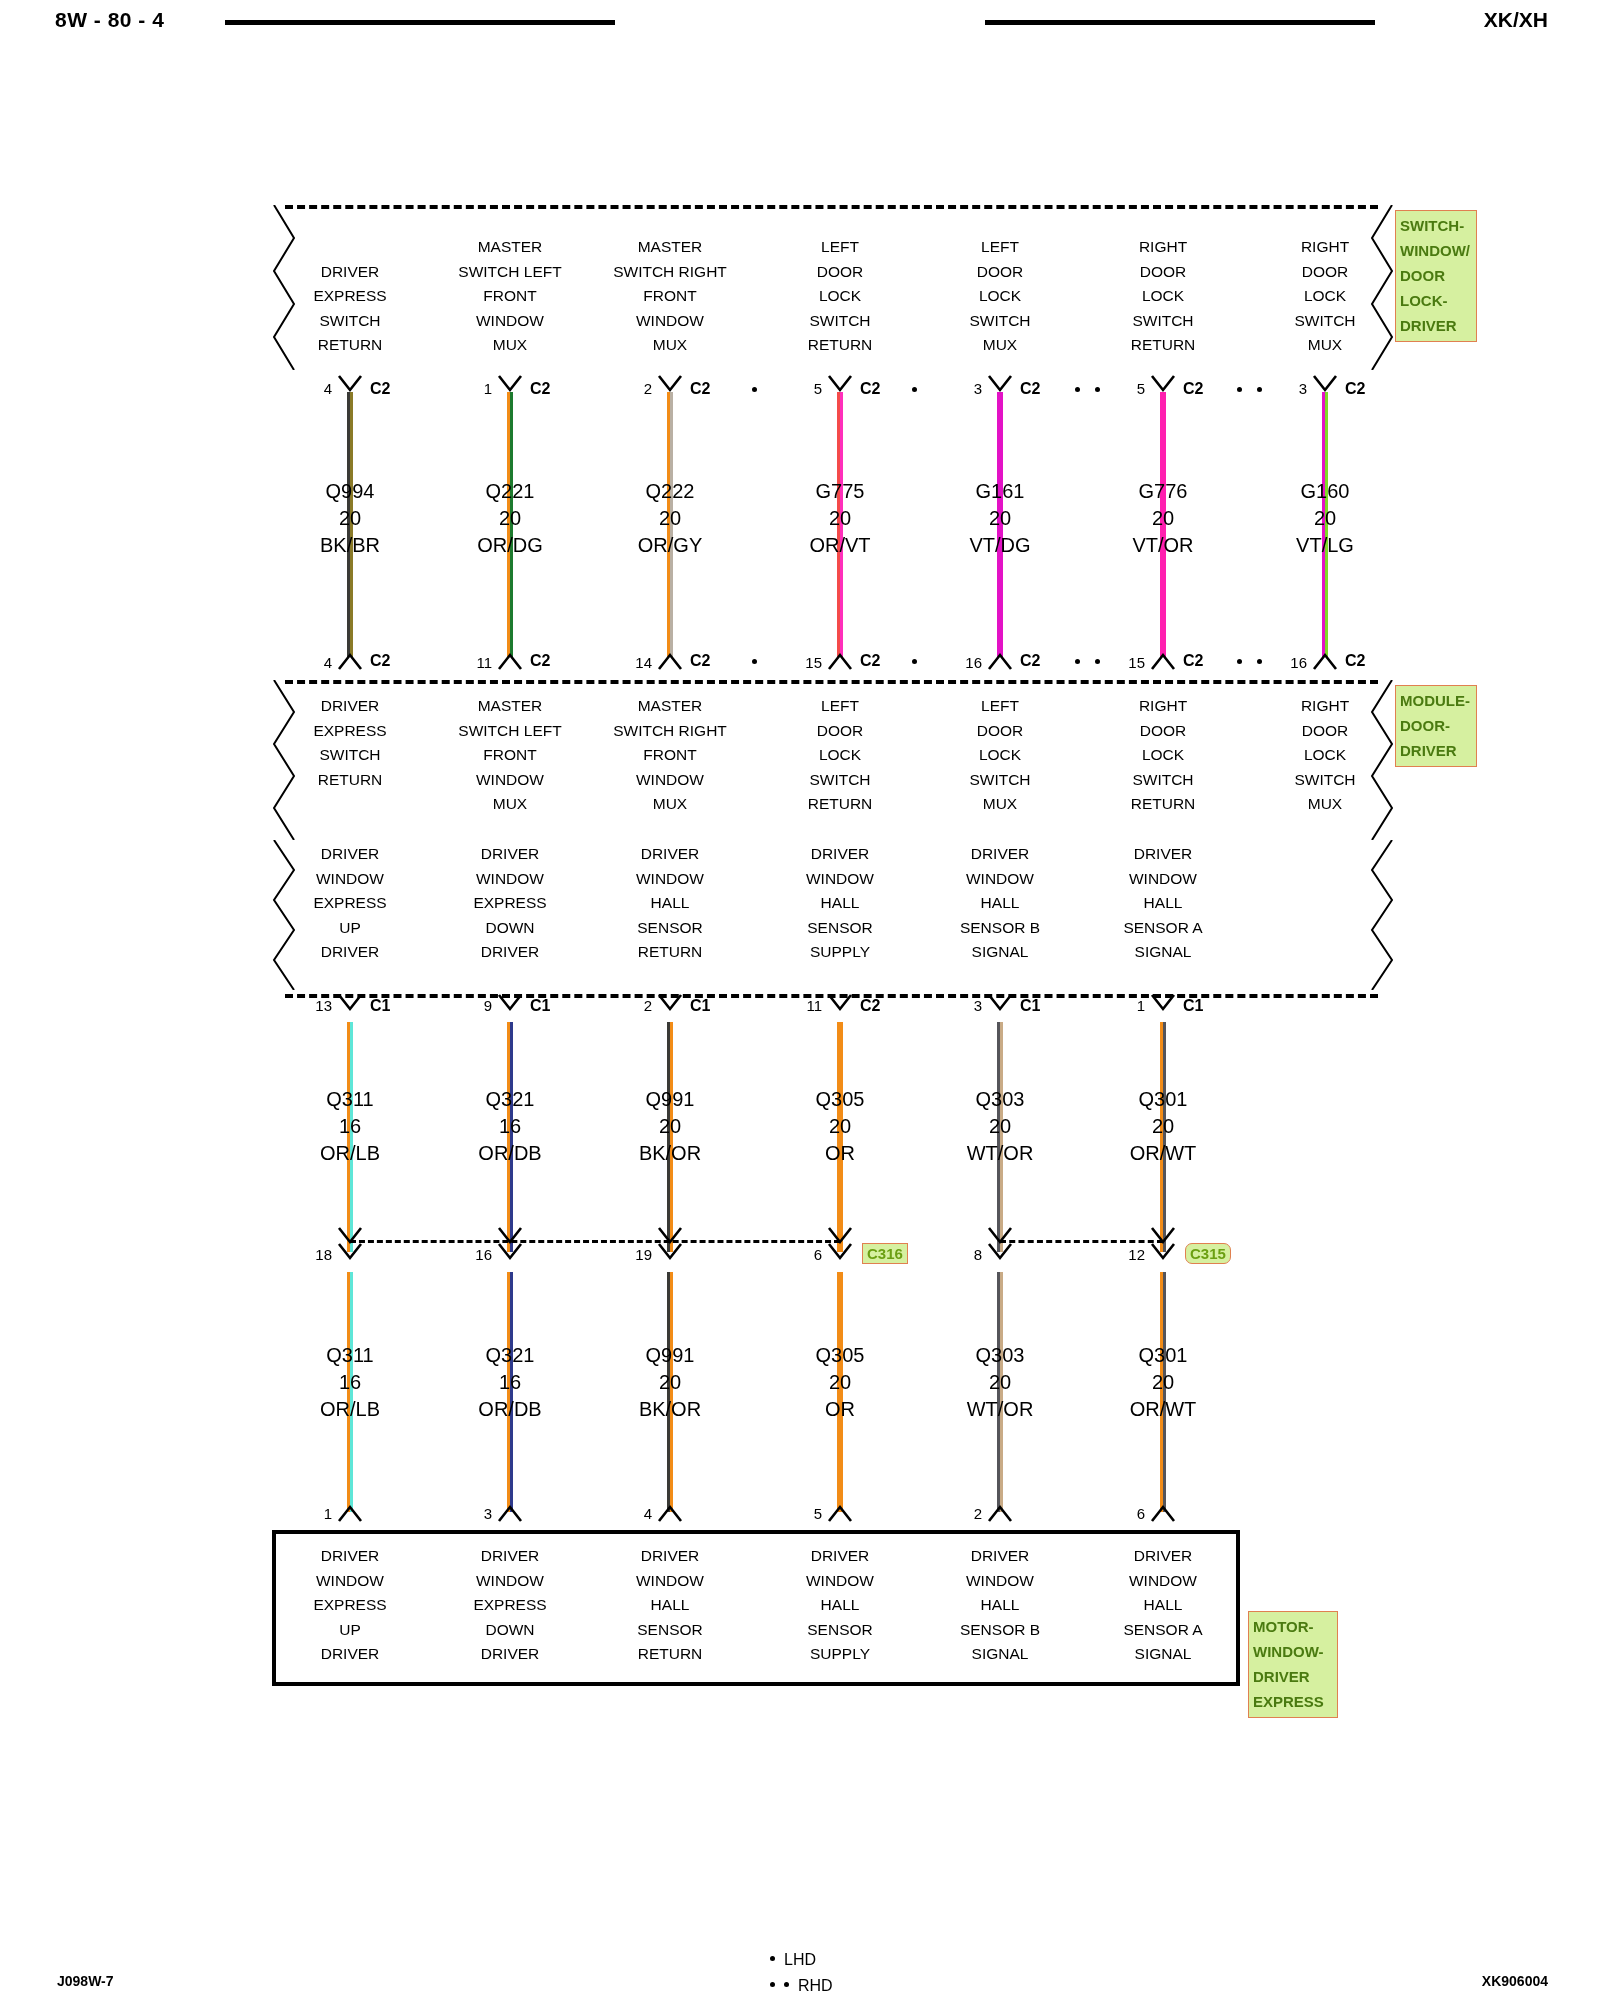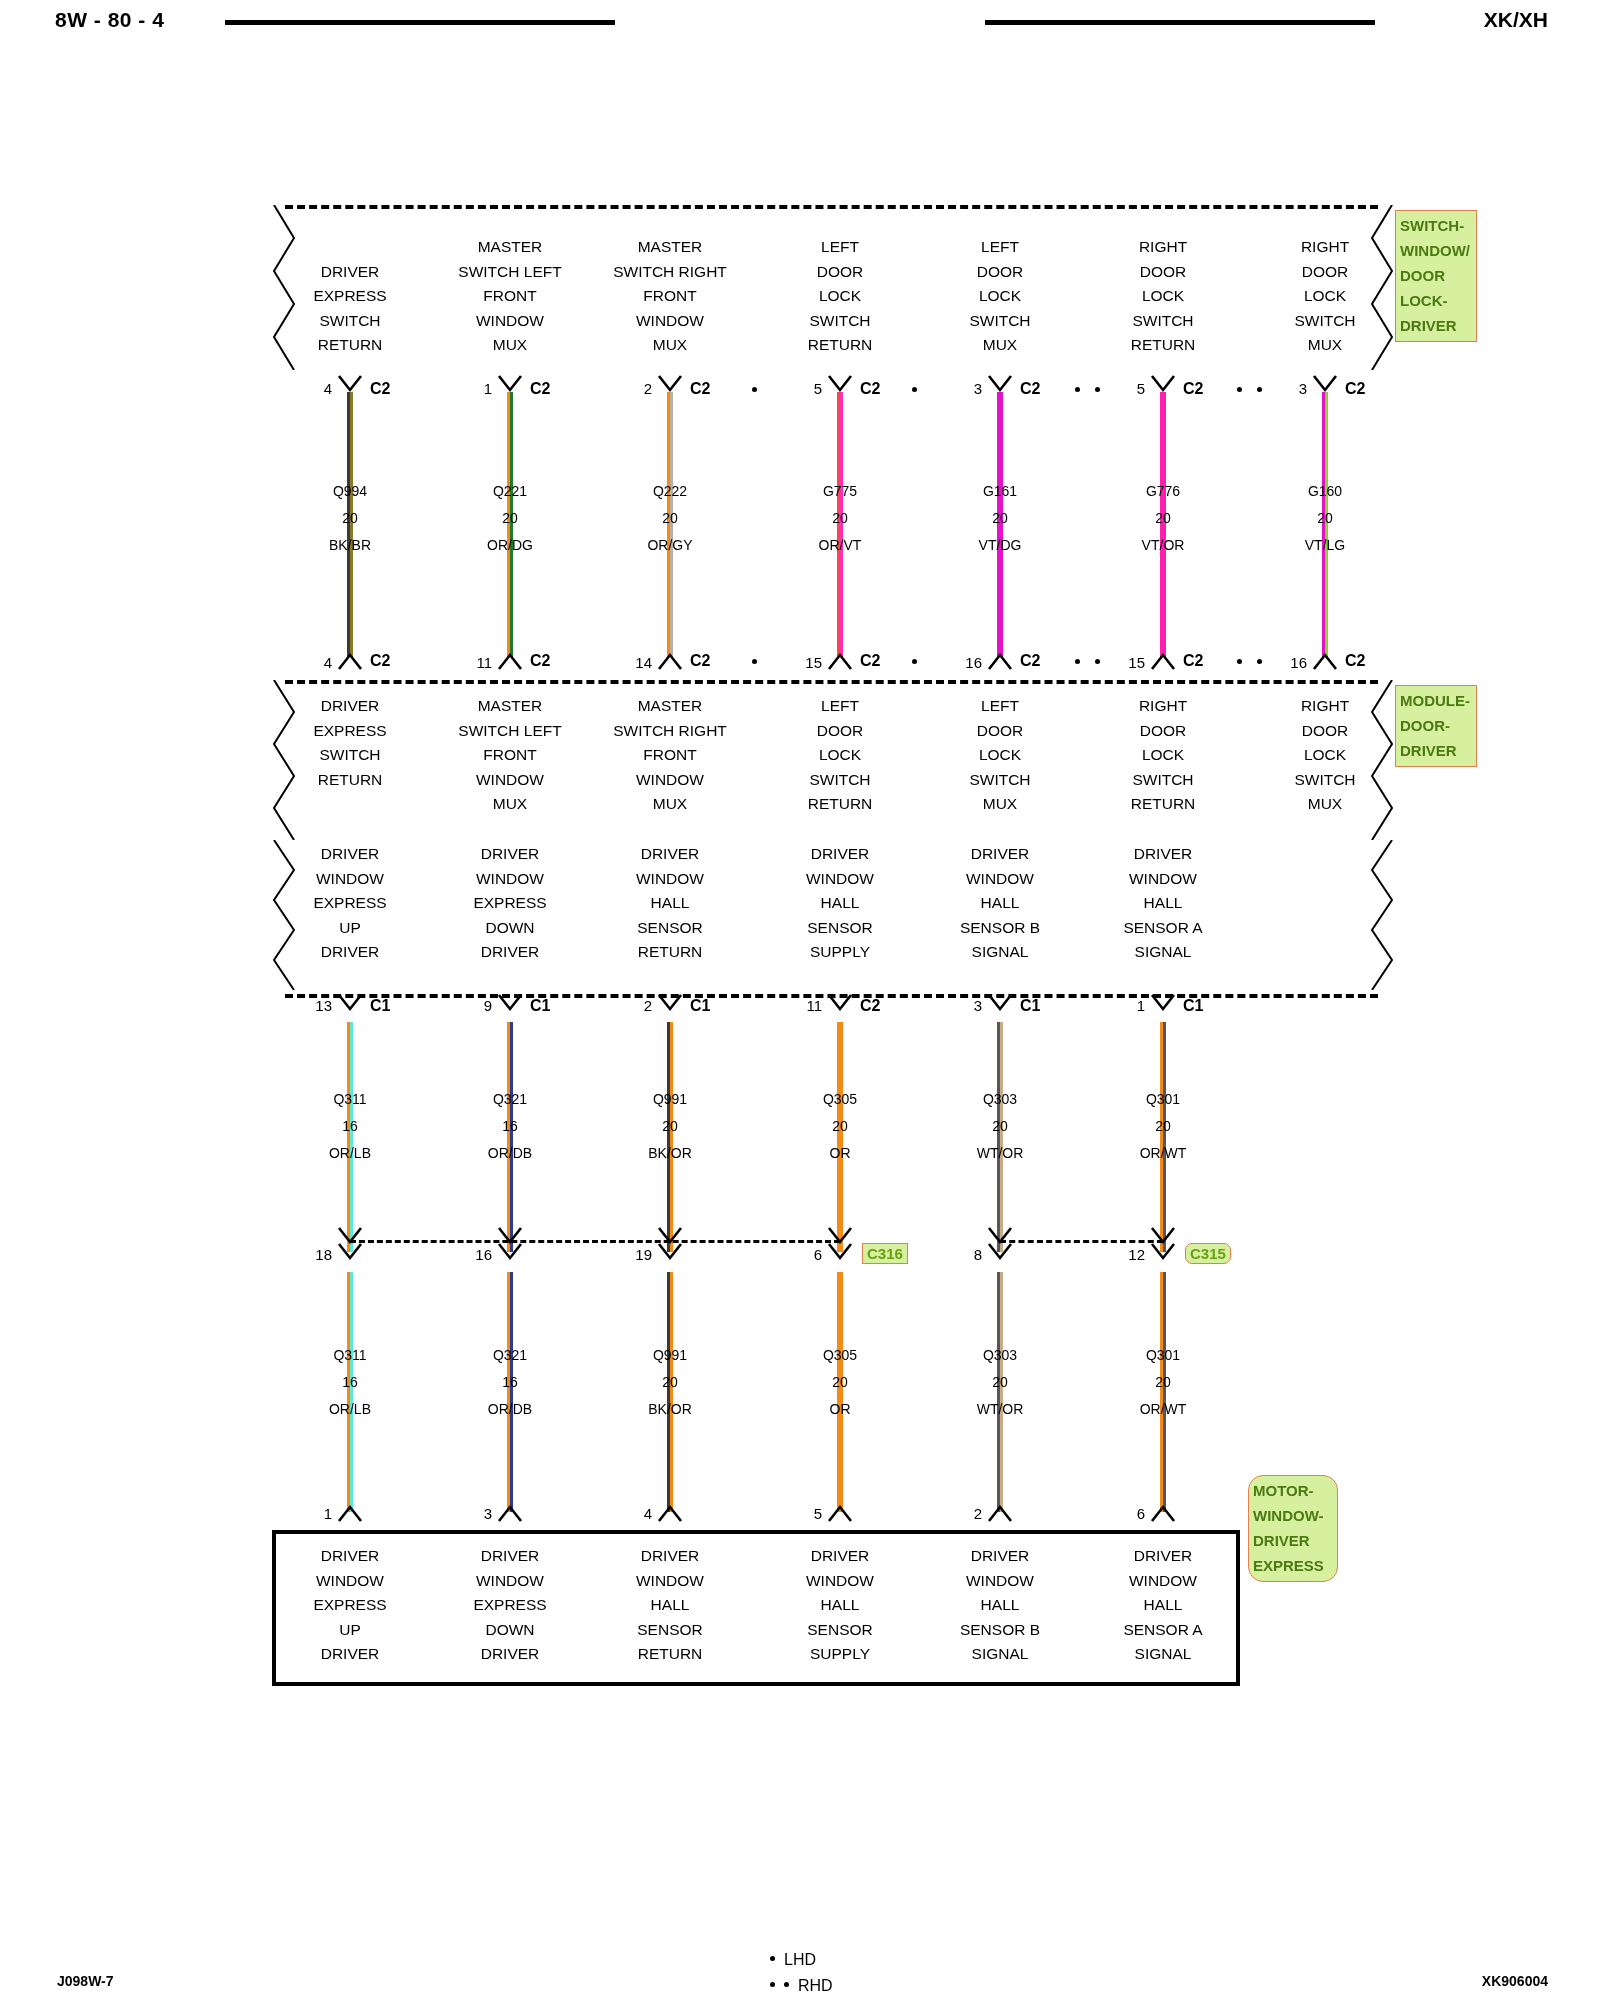--- a/index.html
+++ b/index.html
@@ -10,21 +10,21 @@
   #pg-header{position:absolute;left:0;top:0;width:1600px;height:46px;}
   #hdr-left{position:absolute;left:55px;top:8px;font-size:21px;font-weight:bold;letter-spacing:.5px;}
   #hdr-title{position:absolute;left:0;top:9px;width:1600px;text-align:center;font-size:20px;font-weight:bold;}
   #hdr-right{position:absolute;right:52px;top:8px;font-size:21px;font-weight:bold;}
   .hdr-rule{position:absolute;top:20px;height:5px;background:#000;}
   #hdr-rule-l{left:225px;width:390px;}
   #hdr-rule-r{left:985px;width:390px;}
 
   
   .pinblk{position:absolute;width:220px;text-align:center;font-size:15.5px;line-height:24.5px;}
-  .wirelbl{position:absolute;width:200px;text-align:center;font-size:14px;line-height:27px;}
+  .wirelbl{position:absolute;width:200px;text-align:center;font-size:20px;line-height:27px;}
 
   
   .dashbox{position:absolute;border-top:4px dashed #000;border-bottom:4px dashed #000;}
   .solidbox{position:absolute;border:4px solid #000;}
 
   
   .zig{position:absolute;}
 
   
   .conn{position:absolute;width:30px;height:22px;}
@@ -681,21 +681,21 @@
       <div>WINDOW/</div>
       <div>DOOR</div>
       <div>LOCK-</div>
       <div>DRIVER</div>
     </div>
     <div class="glabel" style="left:1395px;top:685px;width:72px;">
       <div>MODULE-</div>
       <div>DOOR-</div>
       <div>DRIVER</div>
     </div>
-    <div class="glabel" style="left:1248px;top:1475px;width:80px;border-radius:15px;">
+    <div class="glabel" style="left:1248px;top:1611px;width:80px;">
       <div>MOTOR-</div>
       <div>WINDOW-</div>
       <div>DRIVER</div>
       <div>EXPRESS</div>
     </div>
   </div>
 
 <div id="legend">
   <div class="dotrow">
     <span class="dot"></span><span class="legtxt">LHD</span>

